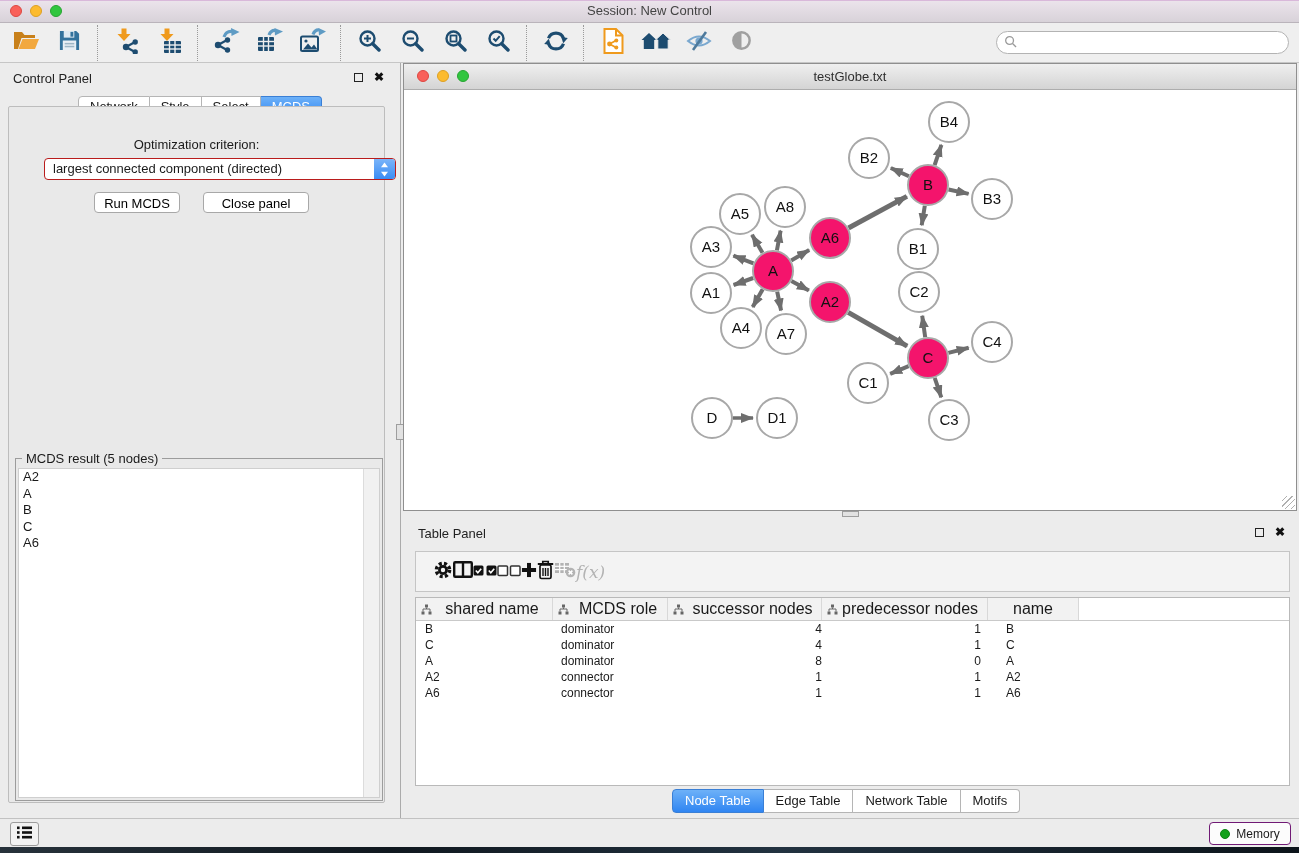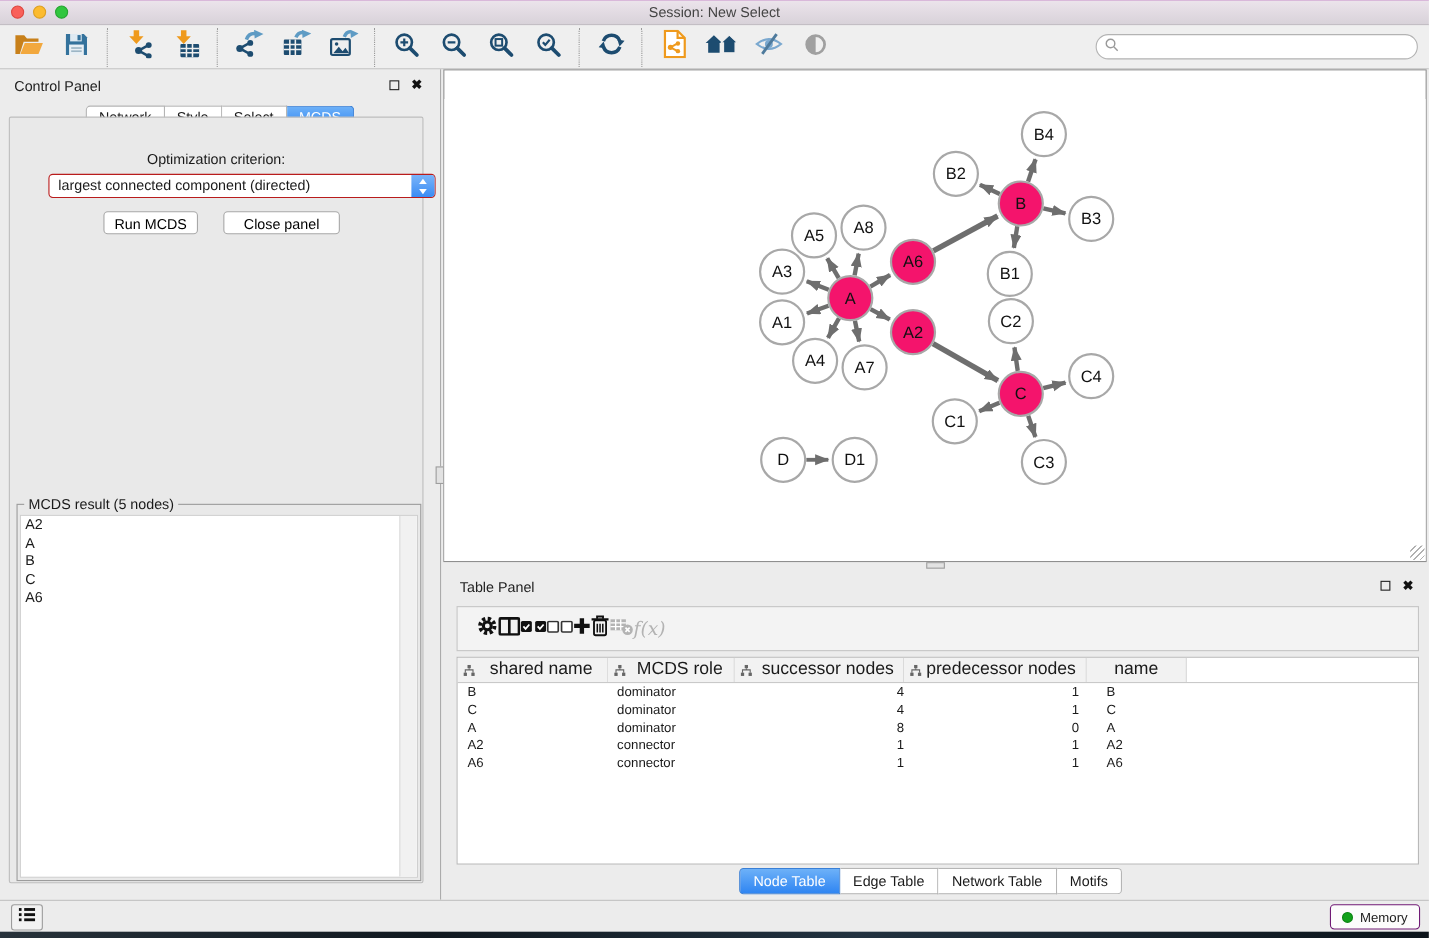--- a/index.html
+++ b/index.html
@@ -94,21 +94,21 @@
 <body>
 
 <div class="app">
 
   <div class="titlebar">
     <div class="lights">
       <span class="light red"></span>
       <span class="light yellow"></span>
       <span class="light green"></span>
     </div>
-    <div class="title">Session: New Select</div>
+    <div class="title">Session: New Control</div>
   </div>
 
   <div class="toolbar" id="main-toolbar">
     <div class="tb-btn">
         <span><svg width="27" height="23" viewBox="0 0 27 23">
             <path d="M1 20 V3 h8 l2.5 3 H22 v3 H8.5 L5 20 Z" fill="#c8801a"></path>
             <path d="M5.5 20 L9.5 10 H26 L22 20 Z" fill="#f2a83e"></path>
           </svg></span>
       </div>
       <div class="tb-btn">
@@ -302,20 +302,28 @@
           </div>
       </div>
     </div>
   </div>
 
   <div class="v-line"></div>
   <div class="v-grip"></div>
   <div class="h-grip"></div>
 
   <div class="network-frame">
+    <div class="net-titlebar">
+      <div class="lights">
+        <span class="light red"></span>
+        <span class="light yellow"></span>
+        <span class="light green"></span>
+      </div>
+      <div class="net-title">testGlobe.txt</div>
+    </div>
     <div class="net-canvas">
       <svg id="graph-svg" width="892" height="421" xmlns="http://www.w3.org/2000/svg">
           <defs>
             <marker id="arrow" markerUnits="userSpaceOnUse" markerWidth="14" markerHeight="12" refX="12" refY="5" orient="auto">
               <path d="M0,0 L13,5 L0,10 Z" fill="#6E6E6E"></path>
             </marker>
           </defs>
           <line x1="349.2" y1="188.0" x2="329.6" y2="195.0" stroke="#6E6E6E" stroke-width="4" marker-end="url(#arrow)"></line>
           <line x1="349.4" y1="173.4" x2="329.4" y2="165.7" stroke="#6E6E6E" stroke-width="4" marker-end="url(#arrow)"></line>
           <line x1="358.7" y1="199.3" x2="348.7" y2="217.1" stroke="#6E6E6E" stroke-width="4" marker-end="url(#arrow)"></line>

